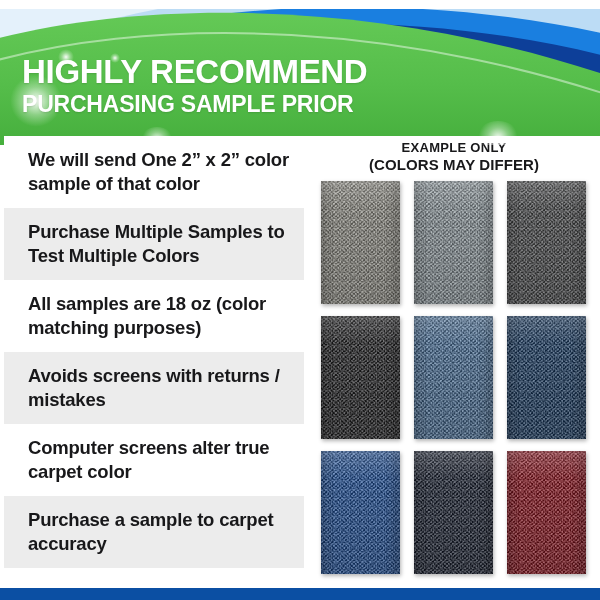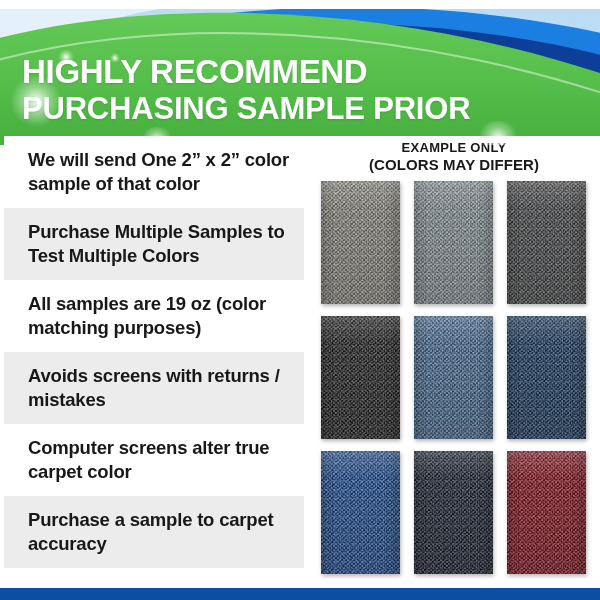--- a/index.html
+++ b/index.html
@@ -44,21 +44,21 @@
     text-shadow: 0 1px 2px rgba(0,0,0,0.13);
   }
   .banner-line1 {
     font-size: 33px;
     font-weight: bold;
     letter-spacing: -0.3px;
     display: block;
     white-space: nowrap;
   }
   .banner-line2 {
-    font-size: 31px;
+    font-size: 23px;
     font-weight: bold;
     letter-spacing: -0.2px;
     display: block;
     white-space: nowrap;
     margin-top: 5px;
   }
 
   
   .sparkle {
     position: absolute;
@@ -245,21 +245,21 @@
   <div class="body-area">
 
     <div class="rows">
       <div class="row" style="background-color: rgb(255, 255, 255);">
         <div class="row-text">We will send One 2” x 2” color sample of that color</div>
       </div>
       <div class="row alt" style="background-color: rgb(236, 236, 236);">
         <div class="row-text">Purchase Multiple Samples to Test Multiple Colors</div>
       </div>
       <div class="row" style="background-color: rgb(255, 255, 255);">
-        <div class="row-text">All samples are 19 oz (color matching purposes)</div>
+        <div class="row-text">All samples are 18 oz (color matching purposes)</div>
       </div>
       <div class="row alt" style="background-color: rgb(236, 236, 236);">
         <div class="row-text">Avoids screens with returns / mistakes</div>
       </div>
       <div class="row" style="background-color: rgb(255, 255, 255);">
         <div class="row-text">Computer screens alter true carpet color</div>
       </div>
       <div class="row alt" style="background-color: rgb(236, 236, 236);">
         <div class="row-text">Purchase a sample to carpet accuracy</div>
       </div>

